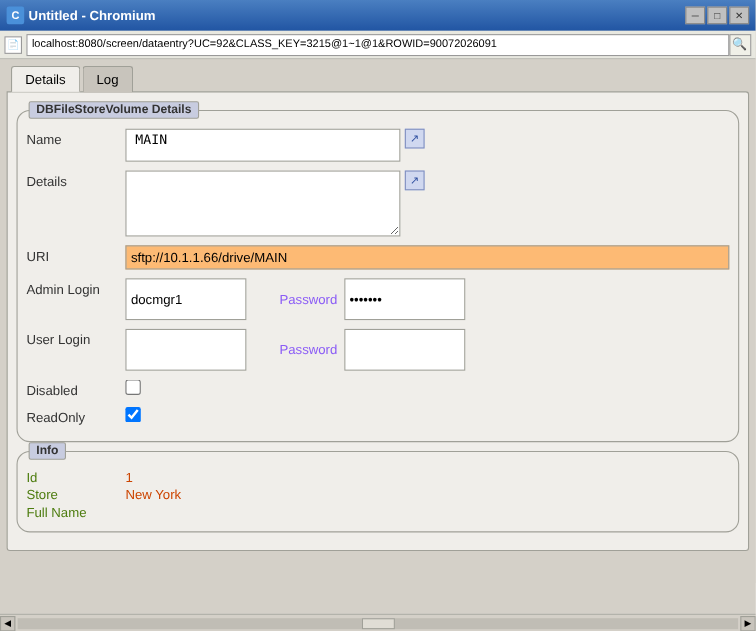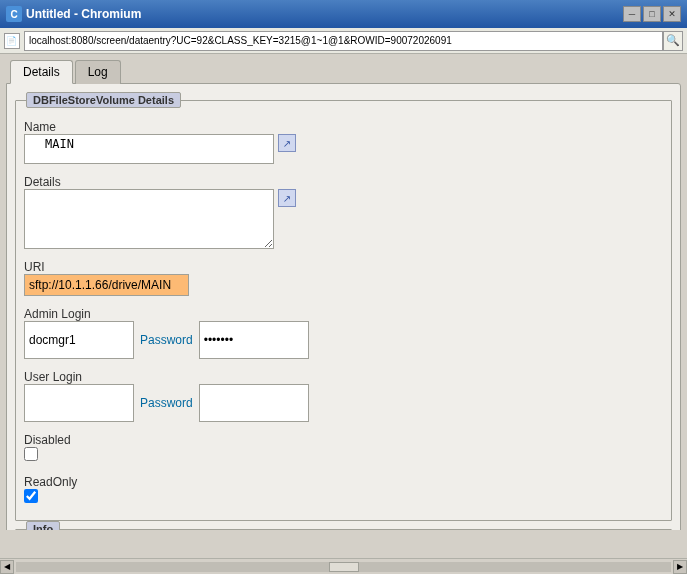--- a/index.html
+++ b/index.html
@@ -140,21 +140,21 @@
     .main-panel {
       background: #f0eeea;
       border: 1px solid #a0a098;
       border-radius: 0 3px 3px 3px;
       padding: 8px;
     }
 
     
     .section-box {
       border: 1px solid #a0a098;
-      border-radius: 1px;
+      border-radius: 12px;
       margin-bottom: 8px;
       position: relative;
       padding: 8px 8px 8px 8px;
       background: #f0eeea;
     }
     .section-legend {
       position: absolute;
       top: -9px;
       left: 10px;
       background: #c8cce0;
@@ -165,21 +165,20 @@
       color: #333;
       border-radius: 2px;
     }
 
     
     .form-row {
       display: flex;
       align-items: flex-start;
       margin-bottom: 6px;
       padding-top: 2px;
-      flex-direction: column;
     }
     .form-label {
       width: 90px;
       font-size: 12px;
       color: #333;
       padding-top: 3px;
       flex-shrink: 0;
     }
     .form-control {
       flex: 1;
@@ -207,22 +206,23 @@
       border: 1px solid #8090c0;
       display: flex; align-items: center; justify-content: center;
       cursor: pointer;
       font-size: 10px;
       color: #3050a0;
       margin-left: 4px;
       flex-shrink: 0;
     }
     .field-label-inline {
       font-size: 12px;
-      color: #0369a1;
+      color: #8b5cf6;
       white-space: nowrap;
+      margin-left: 24px;
     }
     .inline-input {
       border: 1px solid #a0a098;
       background: white;
       padding: 18px 4px;
       font-size: 12px;
       height: 22px;
     }
 
     
@@ -254,22 +254,21 @@
     }
 
     
     .info-row {
       display: flex;
       margin-bottom: 2px;
     }
     .info-label {
       width: 90px;
       font-size: 12px;
-      color: #000000;
-      margin-left: 31px;
+      color: #4d7c0f;
     }
     .info-value {
       font-size: 12px;
       color: #cc4400;
     }
 
     
     .bottom-scroll {
       height: 16px;
       background: #d4d0c8;
@@ -299,21 +298,21 @@
     .scroll-thumb {
       width: 30px;
       height: 10px;
       background: #e0ddd5;
       border: 1px solid #a0a098;
       margin: 0 auto;
     }
     .name-textarea {
       border: 1px solid #a0a098;
       background: white;
-      padding: 2px 20px;
+      padding: 2px 8px;
       font-size: 12px;
       height: 40px;
       width: 230px;
       resize: none;
     }
   </style>
 </head>
 <body>
 
 <div style="position:relative; width:687px; height:574px; overflow:hidden;">
@@ -406,20 +405,24 @@
 
       <div class="section-box">
         <div class="section-legend">Info</div>
 
         <div style="margin-top: 8px;">
           <div class="info-row">
             <div class="info-label">Id</div>
             <div class="info-value">1</div>
           </div>
           <div class="info-row">
+            <div class="info-label">Store</div>
+            <div class="info-value">New York</div>
+          </div>
+          <div class="info-row">
             <div class="info-label">Full Name</div>
             <div class="info-value"></div>
           </div>
         </div>
       </div>
 
     </div>
   </div>
 
   <div class="bottom-scroll">

